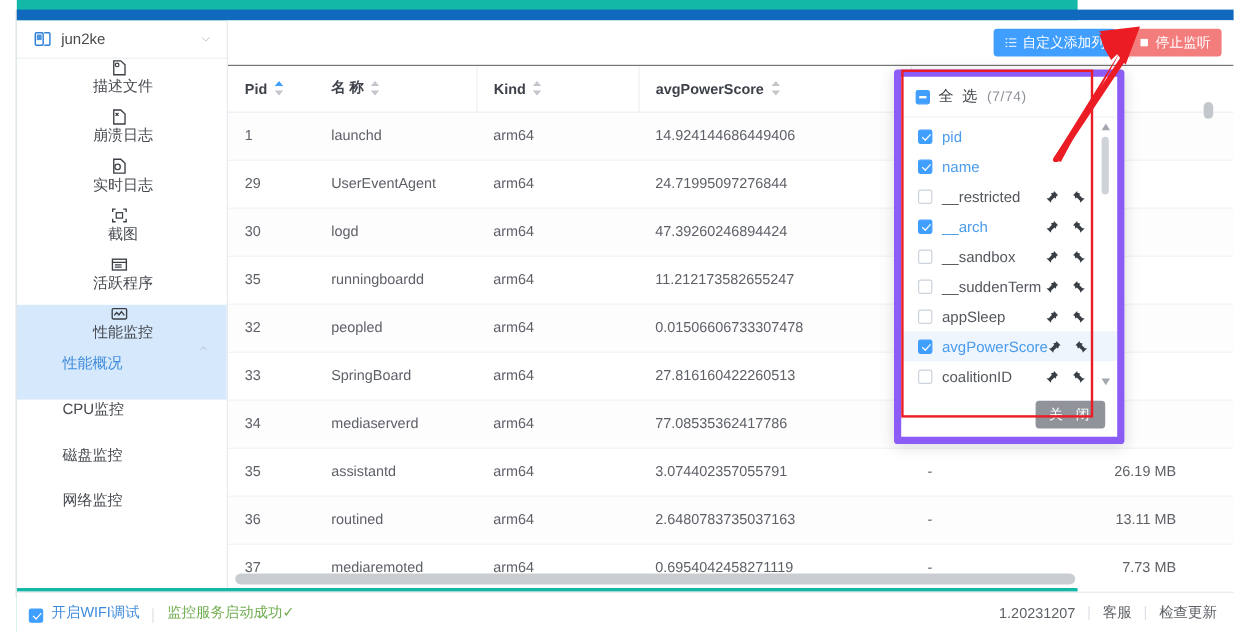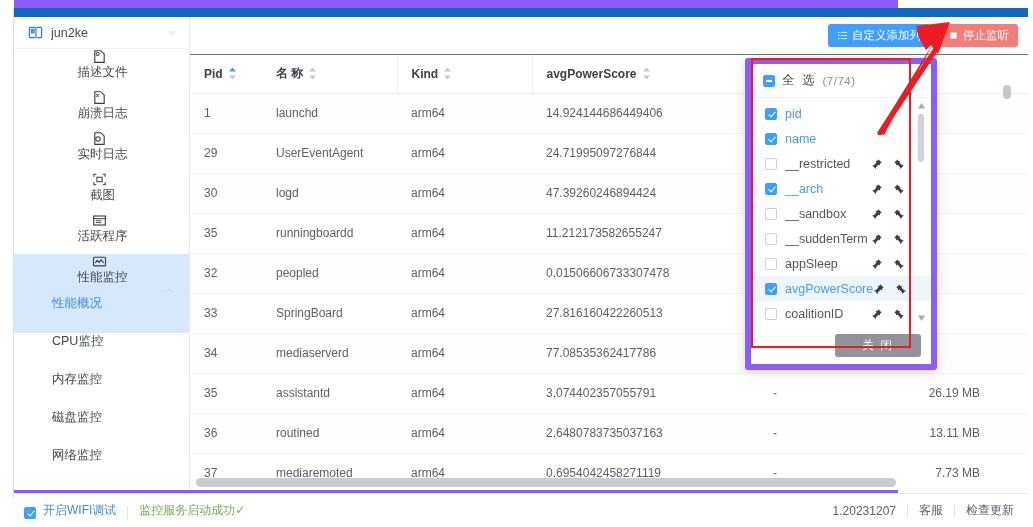--- a/index.html
+++ b/index.html
@@ -5,21 +5,21 @@
   * { box-sizing: border-box; margin: 0; padding: 0; }
   html, body {
     width: 1033px; height: 527px;
     font-family: "Liberation Sans", "DejaVu Sans", sans-serif;
     background: #ffffff;
     overflow: hidden;
   }
   #app {
     position: relative;
     width: 898px; height: 527px;
-    background: #8b5cf6;
+    background: #14b8a6;
   }
 
   
   .topbar {
     position: absolute; left: 14px; top: 8px;
     width: 1014px; height: 9px;
     background: #1169bd;
   }
   .left-edge {
     position: absolute; left: 0; top: 0;
@@ -194,23 +194,23 @@
     width: 6px; height: 48px; border-radius: 3px; background: #cfd3d9;
   }
   .panel-foot {
     height: 38px; flex: none;
     display: flex; align-items: center; justify-content: flex-end;
     padding-right: 10px;
   }
   .btn-close {
     background: #909399; color: #fff;
     font-size: 11.5px; border: none; border-radius: 3px;
-    padding: 0 27px; height: 23px; cursor: pointer;
+    padding: 0 11px; height: 23px; cursor: pointer;
     letter-spacing: 2px;
-    font-family: Liberation Serif, serif;
+    font-family: Liberation Mono, monospace;
   }
 
   
   .redbox {
     position: absolute; left: 751px; top: 58px;
     width: 160px; height: 290px;
     border: 2px solid #ec1c24;
     z-index: 60; pointer-events: none;
   }
   .redarrow {
@@ -324,23 +324,20 @@
       <svg class="caret" viewBox="0 0 16 16">
         <path d="M3.5 10 8 5.5 12.5 10" fill="none" stroke="#7b8087" stroke-width="1.2"></path>
       </svg>
     </div>
 
     <div class="nav-sub active">
       <span>性能概况</span>
     </div>
     <div class="nav-sub">
       <span>CPU监控</span>
-    </div>
-    <div class="nav-sub">
-      <span>内存监控</span>
     </div>
     <div class="nav-sub">
       <span>磁盘监控</span>
     </div>
     <div class="nav-sub">
       <span>网络监控</span>
     </div>
   </div>
 
   <div class="main">

